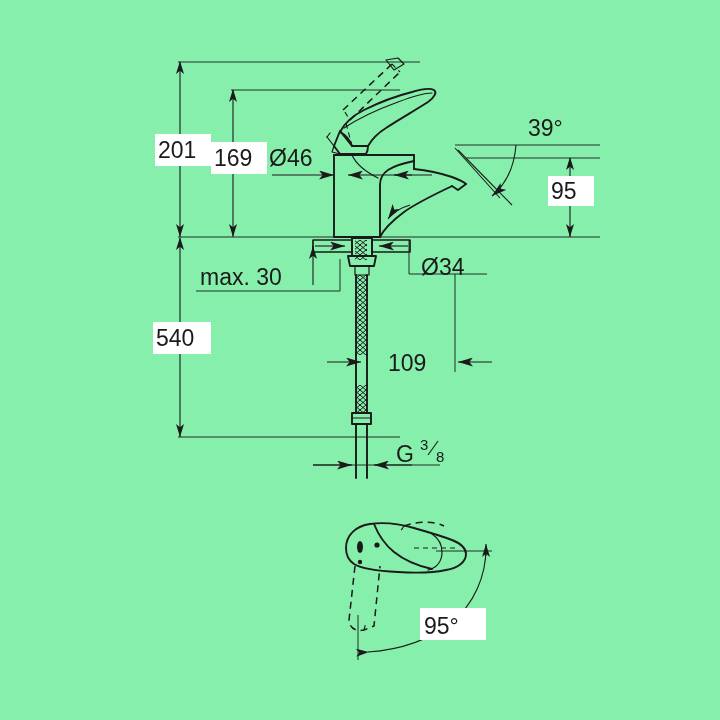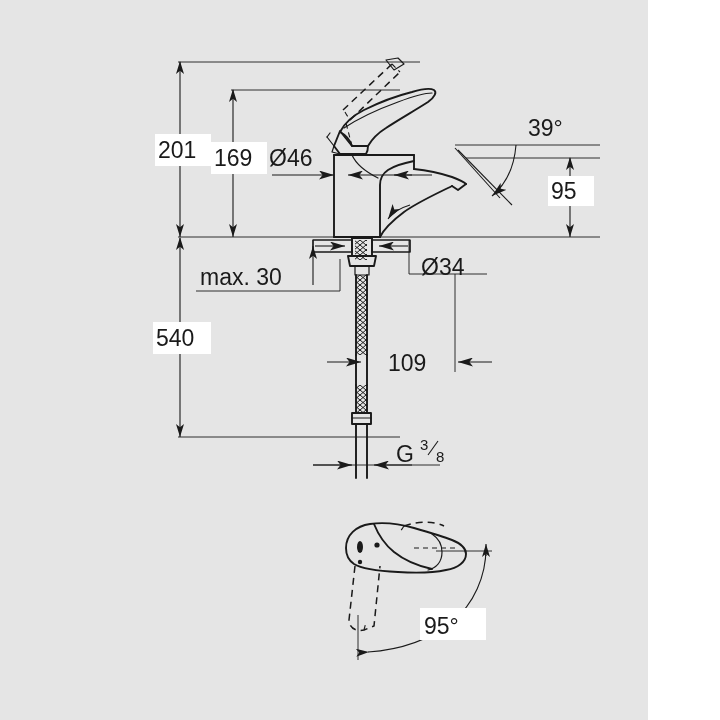--- a/index.html
+++ b/index.html
@@ -6,23 +6,23 @@
   html, body {
     margin: 0;
     padding: 0;
     background: #ffffff;
   }
   body {
     font-family: "Liberation Sans", sans-serif;
   }
   #sheet {
     position: relative;
-    width: 648px;
+    width: 720px;
     height: 720px;
-    background: #e5e5e5;
+    background: #86efac;
     overflow: hidden;
   }
   #sheet svg {
     display: block;
   }
   .dimtext {
     font-family: "Liberation Sans", sans-serif;
     font-size: 23px;
     fill: #1a1a1a;
   }

